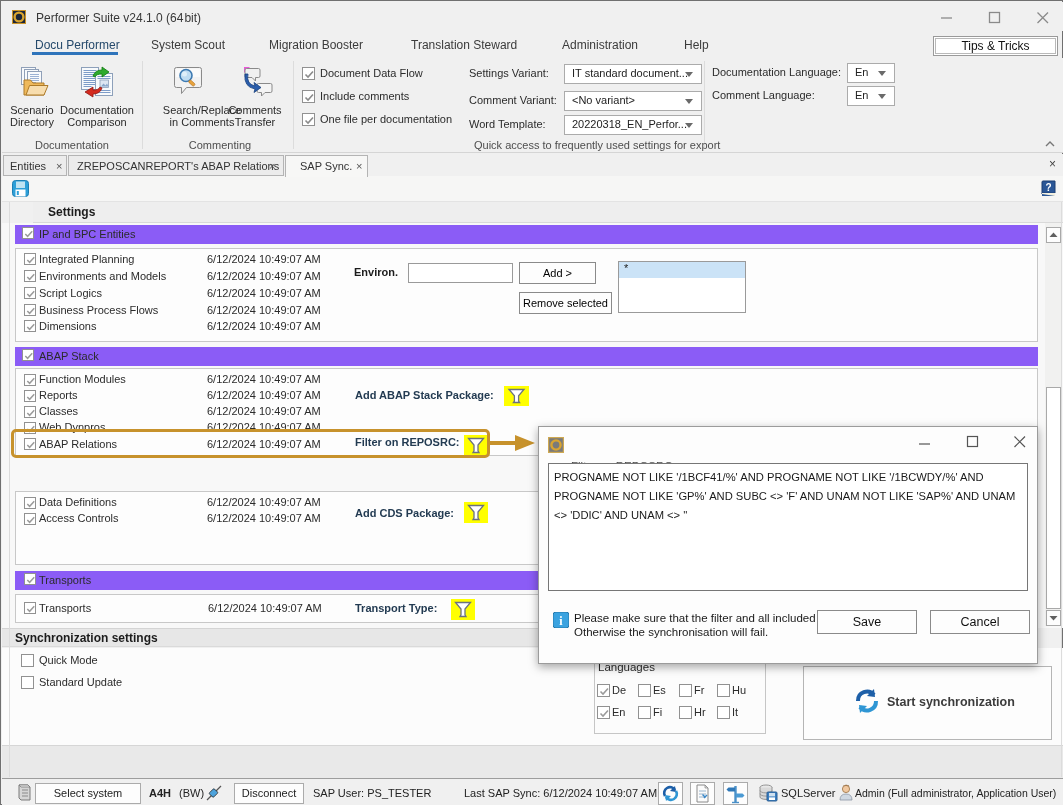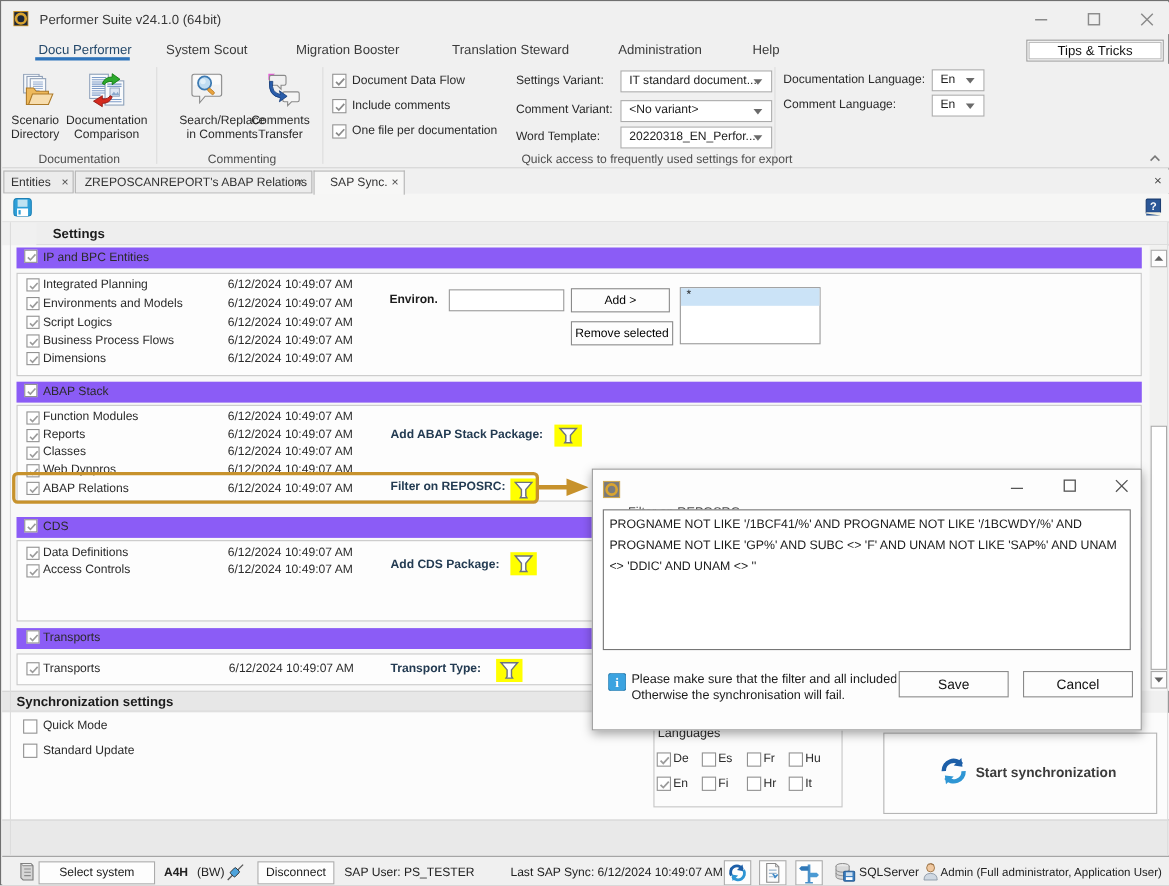--- a/index.html
+++ b/index.html
@@ -265,21 +265,21 @@
         <span class="datecol" style="top:55px;">6/12/2024 10:49:07 AM</span>
       <div class="cb" style="left:8px; top:71px; width:12px; height:12px;">
           <svg width="12" height="12" viewBox="0 0 13 13">
             <path d="M2.5 6.5 L5 9 L10 3.5" stroke="#9b9b9b" stroke-width="1.6" fill="none"></path>
           </svg>
         </div>
       <span class="row" style="left:23px; top:71px;">Dimensions</span>
         <span class="datecol" style="top:71px;">6/12/2024 10:49:07 AM</span>
       <span class="boldlbl" style="left:338px; top:17px; color:#1c1c1c;">Environ.</span>
       <div class="abs" style="left:392px; top:14px; width:105px; height:20px; background:#fff; border:1px solid #9a9a9a;"></div>
-      <div class="abs" style="left:503px; top:13px; width:90px; height:22px; background:#fdfdfd; border:1px solid #8a8a8a; font-size:11px; text-align:center; line-height:20px;">Add &gt;</div>
+      <div class="abs" style="left:503px; top:13px; width:77px; height:22px; background:#fdfdfd; border:1px solid #8a8a8a; font-size:11px; text-align:center; line-height:20px;">Add &gt;</div>
       <div class="abs" style="left:503px; top:43px; width:93px; height:22px; background:#fdfdfd; border:1px solid #8a8a8a; font-size:11px; text-align:center; line-height:20px; white-space:nowrap;">Remove selected</div>
       <div class="abs" style="left:602px; top:12px; width:128px; height:52px; background:#fff; border:1px solid #9a9a9a;">
         <div class="abs" style="left:0; top:0; width:126px; height:16px; background:#cbe3f7; font-size:11px; color:#222; padding-left:5px;">*</div>
       </div>
     </div>
 
     <div class="gbar" style="top:124px;">
       <div class="cb" style="left:7px; top:2px; width:12px; height:12px;">
           <svg width="12" height="12" viewBox="0 0 13 13">
             <path d="M2.5 6.5 L5 9 L10 3.5" stroke="#9b9b9b" stroke-width="1.6" fill="none"></path>
@@ -326,28 +326,20 @@
       <span class="boldlbl" style="left:339px; top:20px;">Add ABAP Stack Package:</span>
       <div class="ficon" style="left:488px; top:17px; width:25px; height:20px;"><svg width="25" height="20" viewBox="0 0 25 20">
             <path d="M5 3.5 H20 L14.6 9.8 V15 L15.6 16.5 H9.4 L10.4 15 V9.8 Z" fill="#fff" stroke="#6b7280" stroke-width="1.3"></path>
           </svg></div>
       <span class="boldlbl" style="left:339px; top:67px;">Filter on REPOSRC:</span>
       <div class="ficon" style="left:448px; top:66px; width:24px; height:21px;"><svg width="24" height="21" viewBox="0 0 24 21">
             <path d="M4.5 3.5 H19.5 L14 10 V15.8 L15 17.5 H9 L10 15.8 V10 Z" fill="#fff" stroke="#6b7280" stroke-width="1.3"></path>
           </svg></div>
     </div>
 
-    <div class="gbar" style="top:247px;">
-      <div class="cb" style="left:7px; top:2px; width:12px; height:12px;">
-          <svg width="12" height="12" viewBox="0 0 13 13">
-            <path d="M2.5 6.5 L5 9 L10 3.5" stroke="#9b9b9b" stroke-width="1.6" fill="none"></path>
-          </svg>
-        </div>
-      <span>CDS</span>
-    </div>
     <div class="wbox" style="top:268px; height:74px;">
       <div class="cb" style="left:8px; top:5px; width:12px; height:12px;">
           <svg width="12" height="12" viewBox="0 0 13 13">
             <path d="M2.5 6.5 L5 9 L10 3.5" stroke="#9b9b9b" stroke-width="1.6" fill="none"></path>
           </svg>
         </div>
       <span class="row" style="left:23px; top:4px;">Data Definitions</span>
         <span class="datecol" style="top:4px;">6/12/2024 10:49:07 AM</span>
       <div class="cb" style="left:8px; top:21px; width:12px; height:12px;">
           <svg width="12" height="12" viewBox="0 0 13 13">

